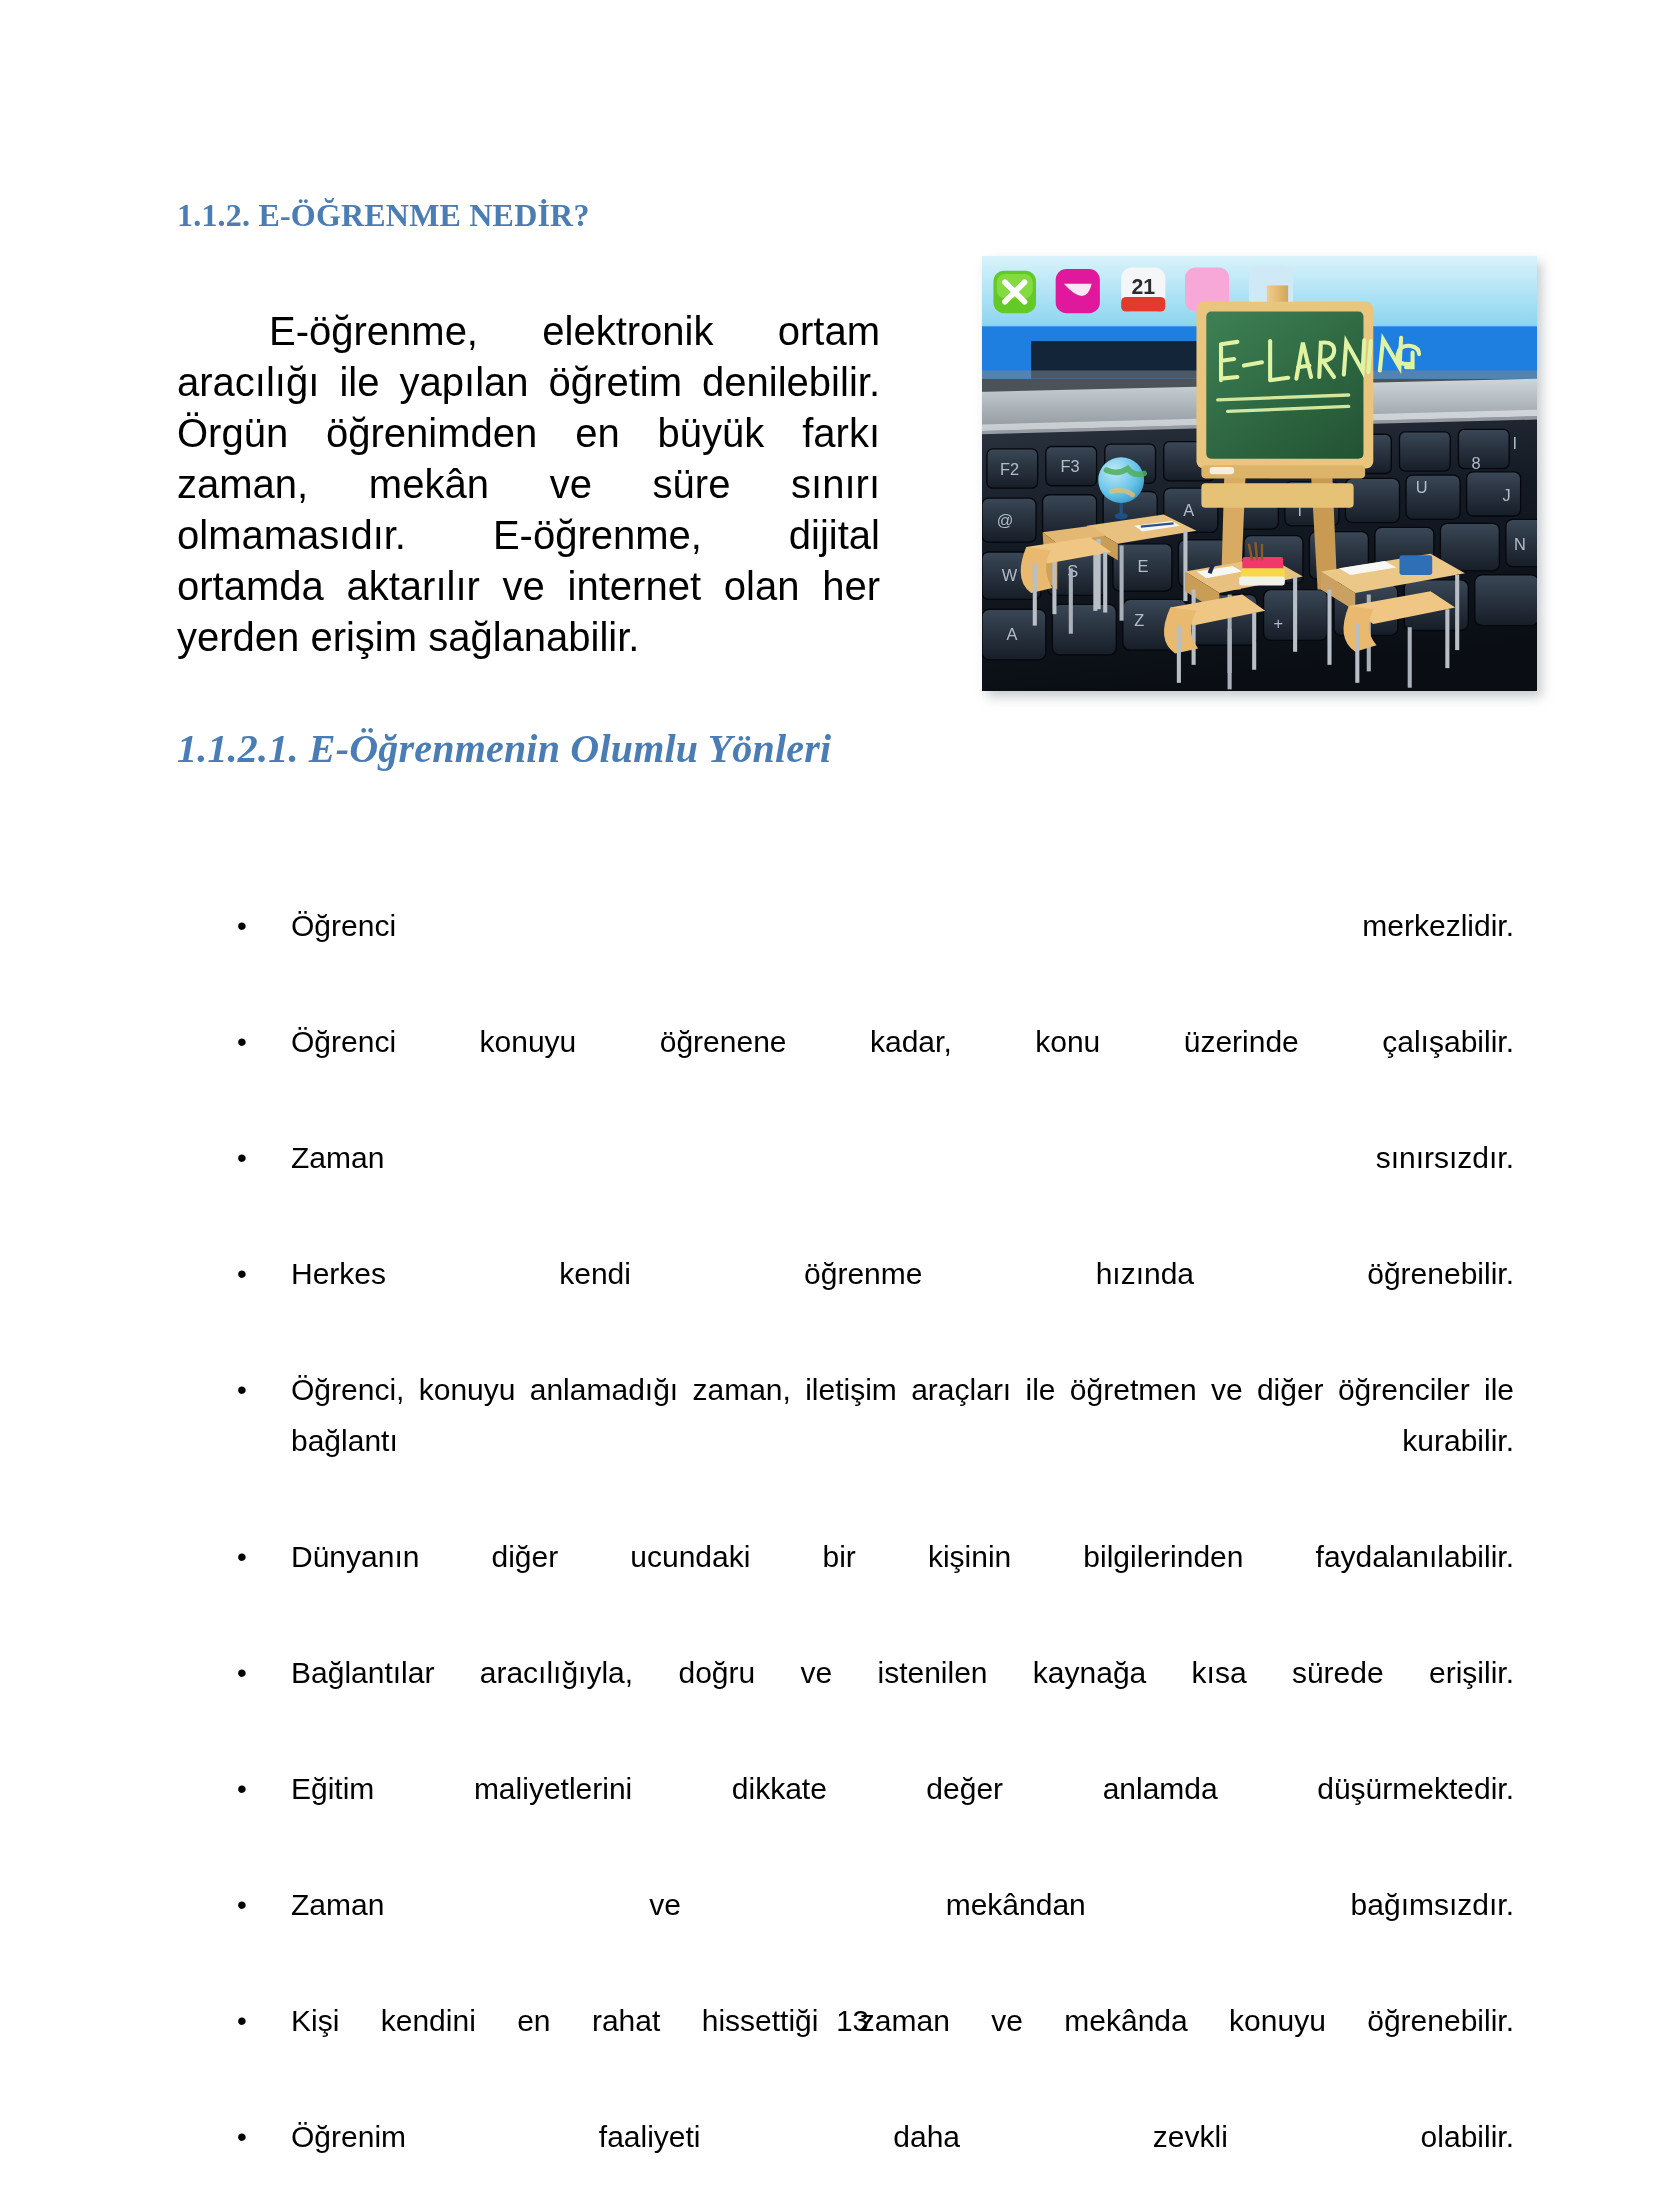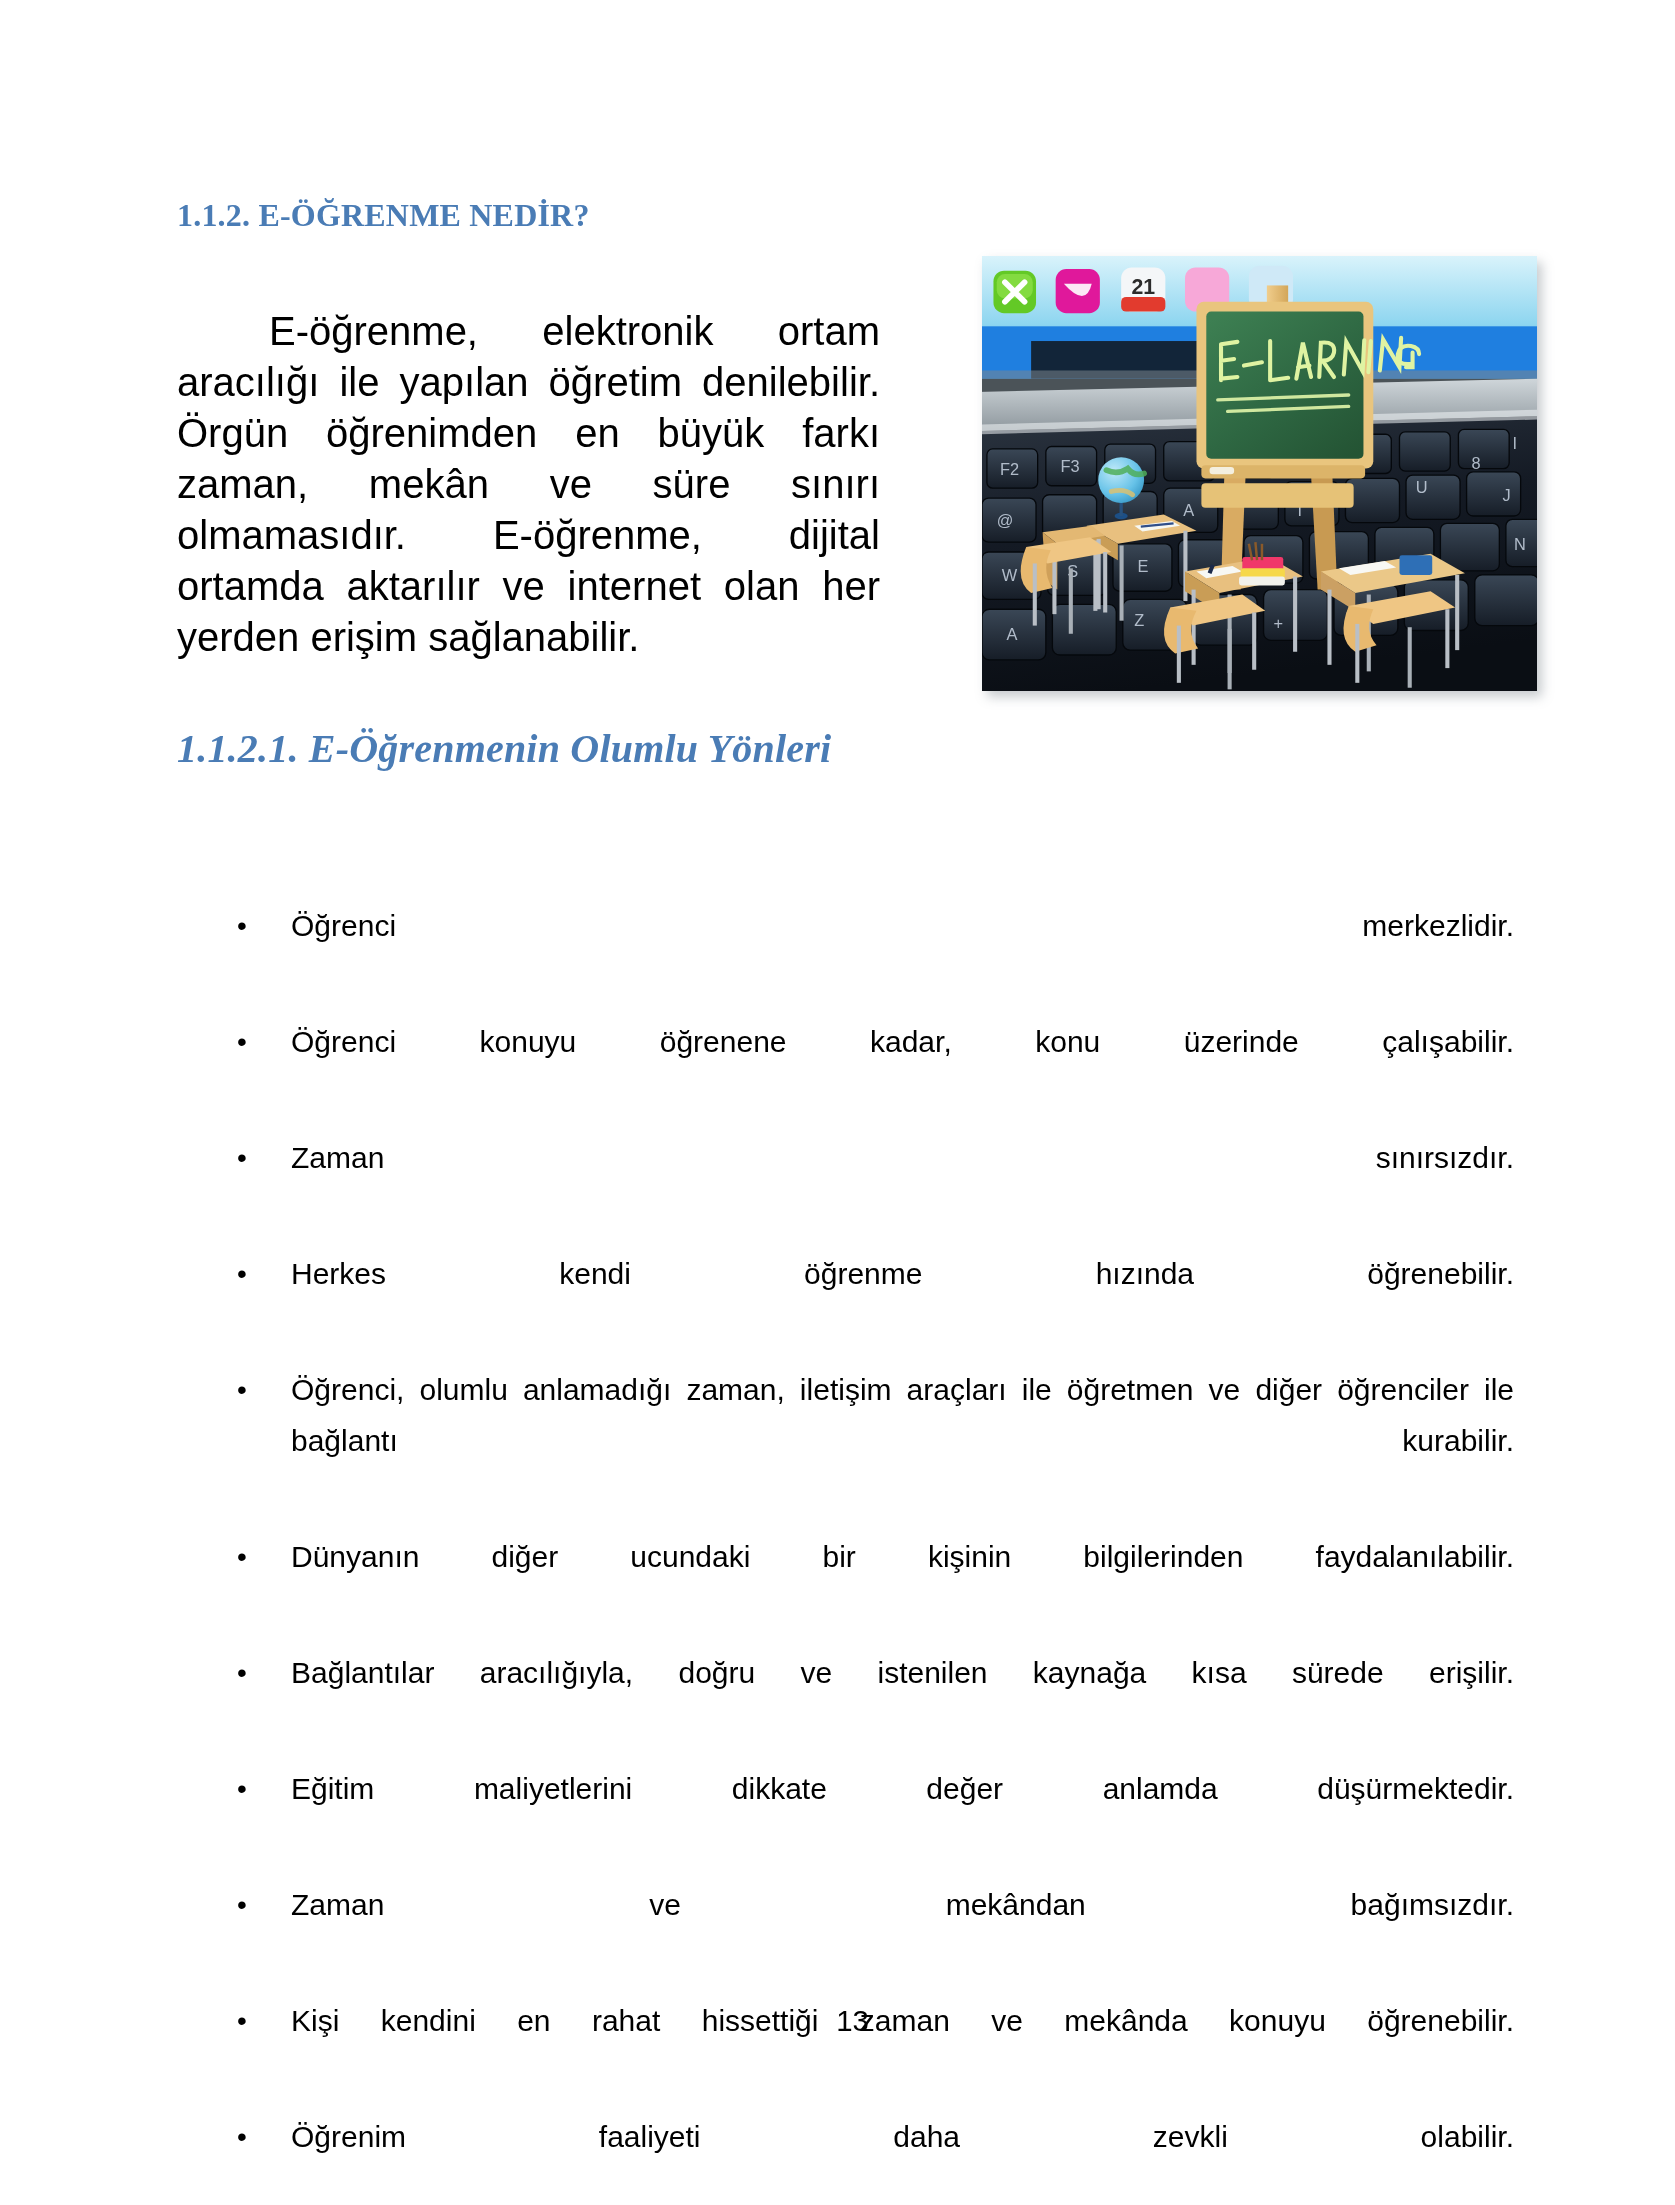--- a/index.html
+++ b/index.html
@@ -404,21 +404,21 @@
       <li>
         <span class="bullet-dot">•</span>
         <span class="bullet-text">Zaman sınırsızdır.</span>
       </li>
       <li>
         <span class="bullet-dot">•</span>
         <span class="bullet-text">Herkes kendi öğrenme hızında öğrenebilir.</span>
       </li>
       <li>
         <span class="bullet-dot">•</span>
-        <span class="bullet-text">Öğrenci, olumlu anlamadığı zaman, iletişim araçları ile öğretmen ve diğer öğrenciler ile bağlantı kurabilir.</span>
+        <span class="bullet-text">Öğrenci, konuyu anlamadığı zaman, iletişim araçları ile öğretmen ve diğer öğrenciler ile bağlantı kurabilir.</span>
       </li>
       <li>
         <span class="bullet-dot">•</span>
         <span class="bullet-text">Dünyanın diğer ucundaki bir kişinin bilgilerinden faydalanılabilir.</span>
       </li>
       <li>
         <span class="bullet-dot">•</span>
         <span class="bullet-text">Bağlantılar aracılığıyla, doğru ve istenilen kaynağa kısa sürede erişilir.</span>
       </li>
       <li>

